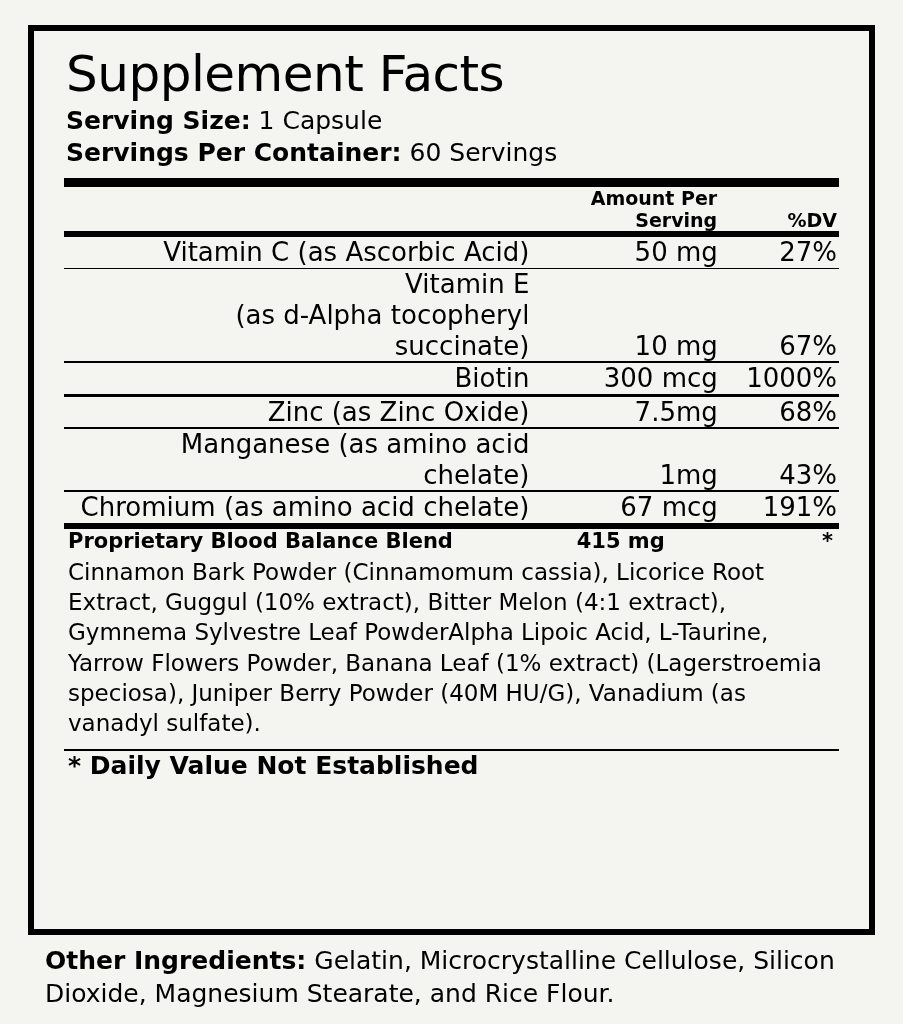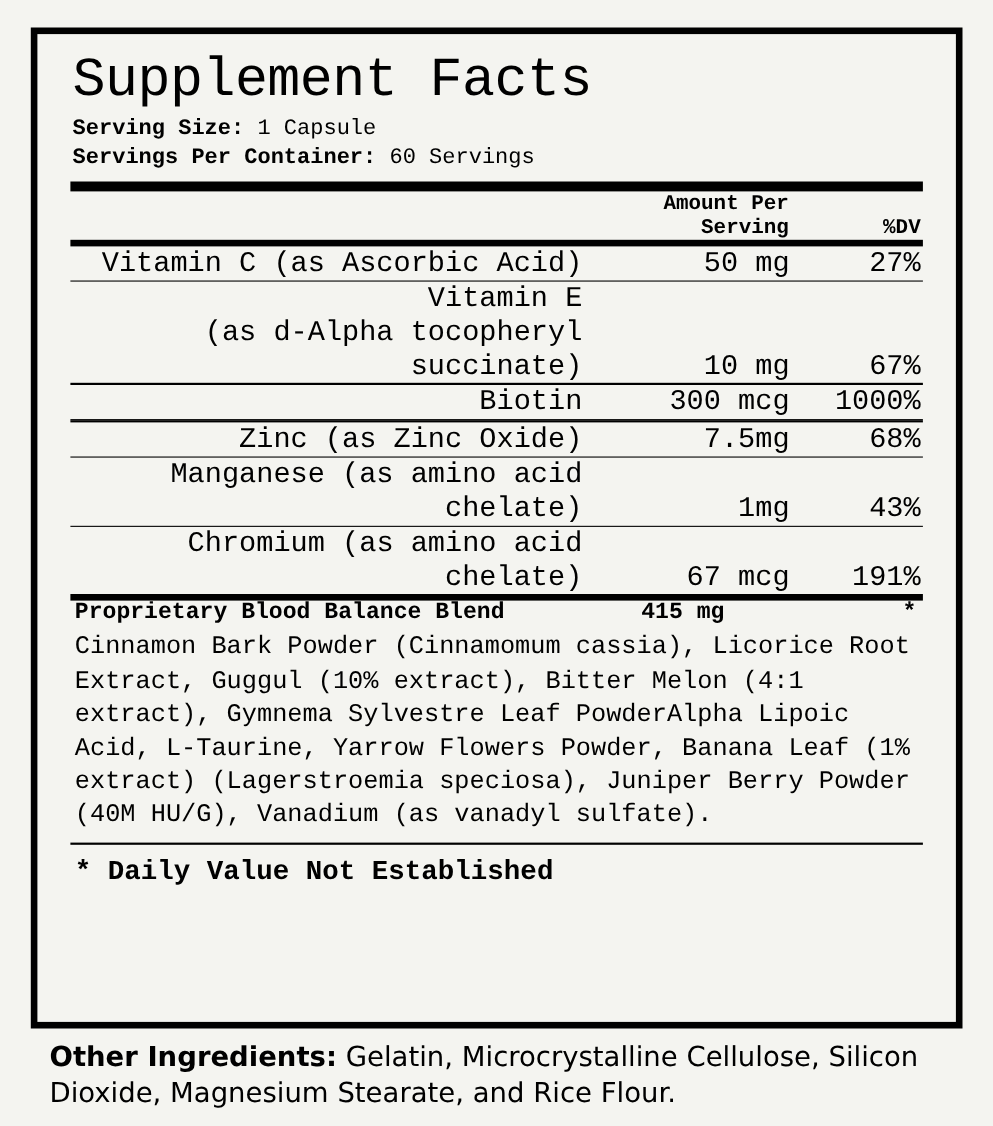--- a/index.html
+++ b/index.html
@@ -26,31 +26,30 @@
     left: 28px;
     top: 25px;
     width: 847px;
     height: 910px;
     border: 6px solid #000;
     background: #f4f4f0;
     box-sizing: border-box;
   }
   .panel-inner {
     padding: 10px 30px 0 30px;
-    font-family: Liberation Mono, monospace;
   }
   .title {
     font-size: 50px;
     font-weight: 400;
     letter-spacing: -0.5px;
     line-height: 1.08;
     margin: 6px 0 4px 2px;
   }
   .serving-line {
-    font-size: 20px;
+    font-size: 25px;
     line-height: 1.28;
     margin-left: 2px;
     white-space: nowrap;
   }
   .serving-line .lbl {
     font-weight: bold;
   }
   .rule-thick {
     height: 9px;
     background: #000;
@@ -115,21 +114,21 @@
 
   .blend-desc {
     font-size: 23px;
     line-height: 1.32;
     padding: 4px 2px 10px 4px;
     text-align: left;
   }
   .dv-note {
     font-size: 25px;
     font-weight: bold;
-    padding: 10px 0 0 4px;
+    padding: 0 0 0 4px;
   }
   .other {
     position: absolute;
     left: 45px;
     top: 945px;
     width: 830px;
     font-size: 25px;
     line-height: 1.3;
   }
   .other .lbl { font-weight: bold; }

